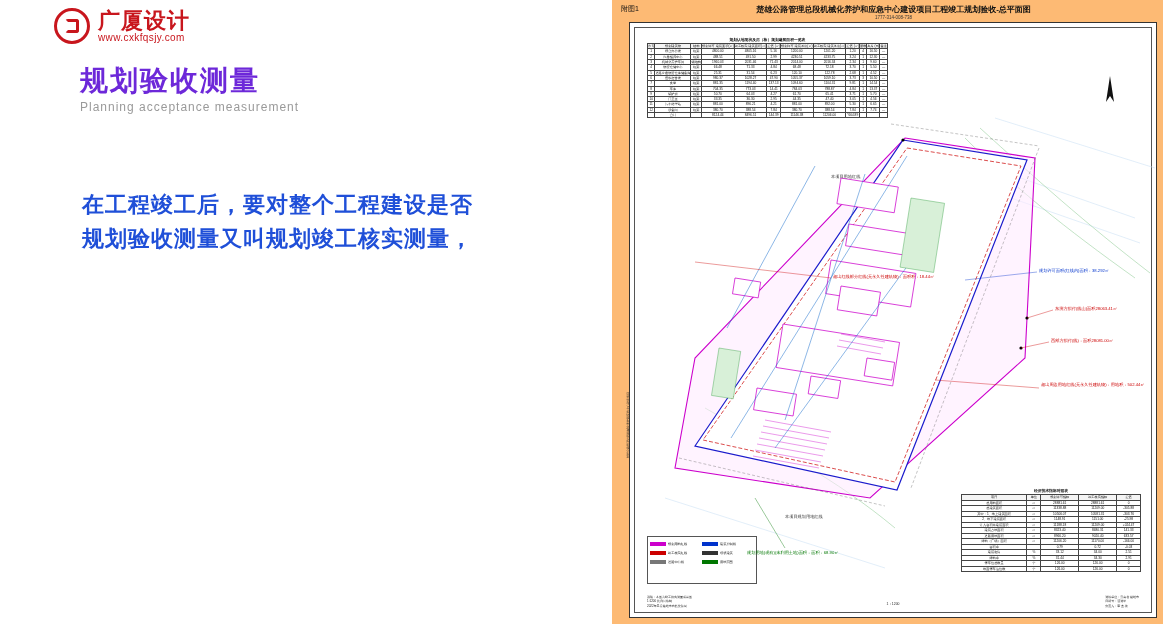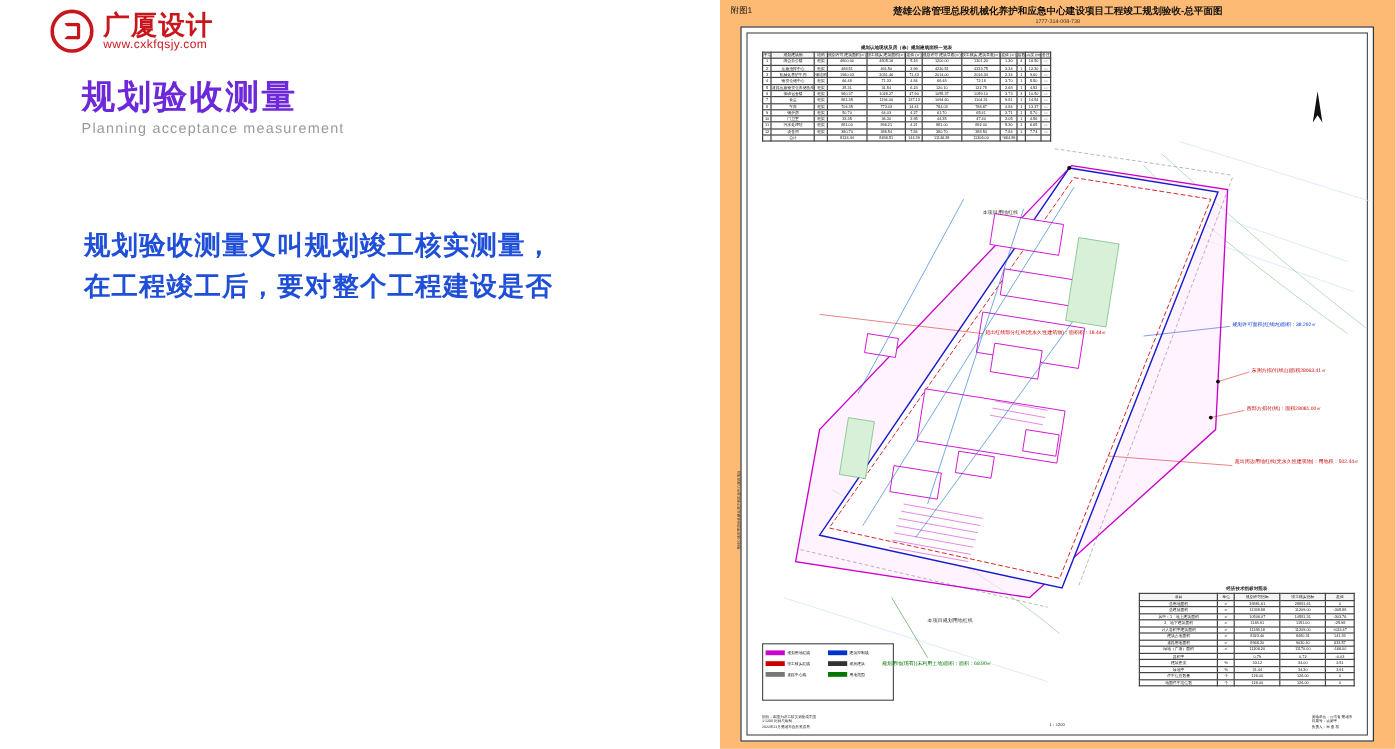--- a/index.html
+++ b/index.html
@@ -3,21 +3,21 @@
 <meta charset="utf-8">
 <style>
   html,body{margin:0;padding:0;}
   body{
     width:1163px;height:624px;
     background:#ffffff;
     font-family:"Liberation Sans", sans-serif;
     overflow:hidden;
     position:relative;
   }
-  .slide{position:absolute;left:0;top:0;width:999px;height:624px;background:#fff;}
+  .slide{position:absolute;left:12px;top:0;width:999px;height:624px;background:#fff;}
 
   
   .left{
     position:absolute;left:0;top:0;width:600px;height:624px;
   }
   .logo{
     position:absolute;left:42px;top:8px;display:flex;align-items:center;gap:8px;
   }
   .logo-mark{
     width:36px;height:36px;border-radius:50%;
@@ -130,22 +130,22 @@
       <div class="logo-text">
         <div class="logo-cn">广厦设计</div>
         <div class="logo-en">www.cxkfqsjy.com</div>
       </div>
     </div>
 
     <div class="title-cn">规划验收测量</div>
     <div class="title-en">Planning acceptance measurement</div>
 
     <div class="body-text">
+      <p>在工程竣工后，要对整个工程建设是否</p>
       <p>规划验收测量又叫规划竣工核实测量，</p>
-      <p>在工程竣工后，要对整个工程建设是否</p>
     </div>
   </div>
 
   <div class="right">
 
     <div class="fig-label">附图1</div>
     <div class="fig-title">楚雄公路管理总段机械化养护和应急中心建设项目工程竣工规划验收-总平面图</div>
     <div class="fig-sub">1777-314-008-738</div>
 
     <div class="sheet">

